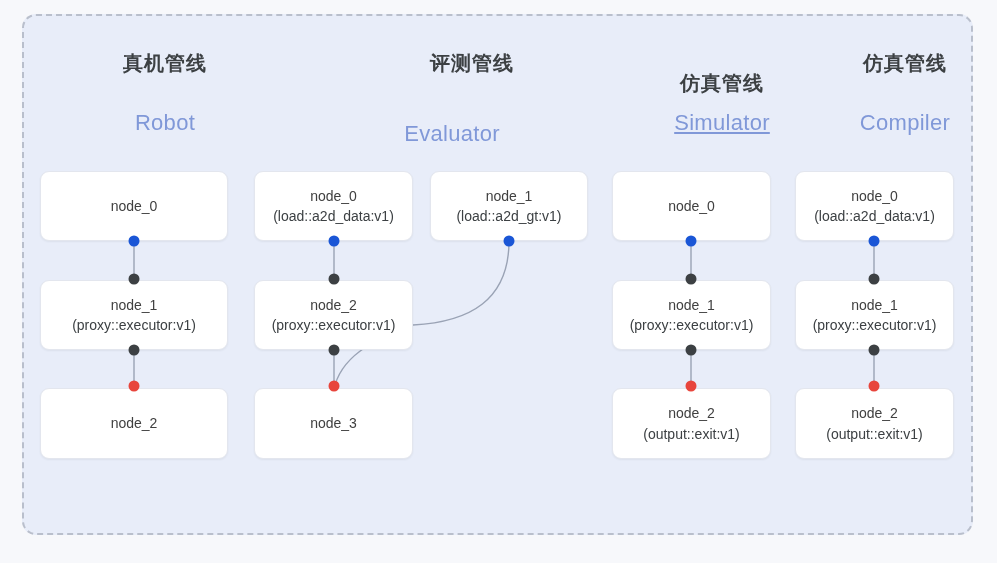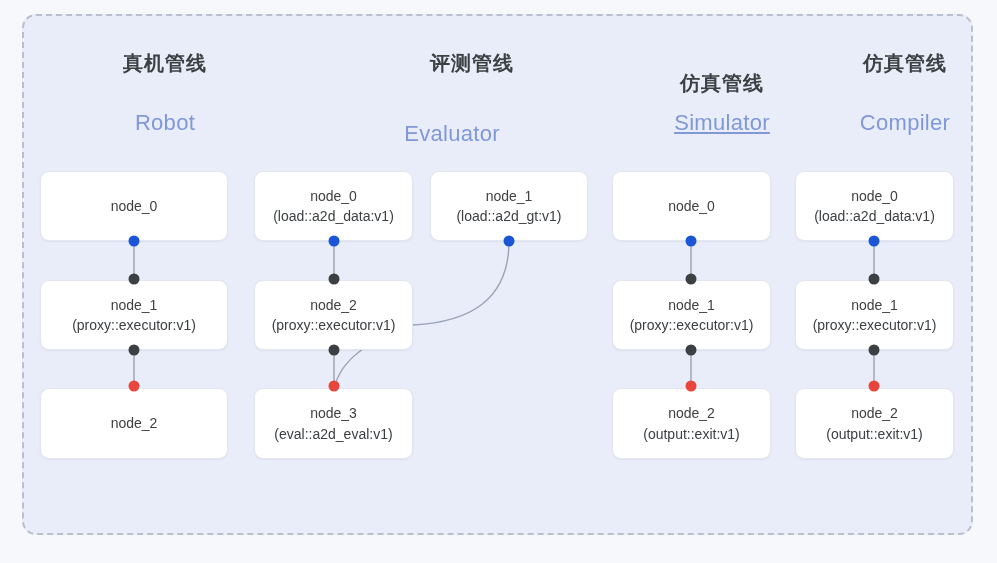--- a/index.html
+++ b/index.html
@@ -163,21 +163,20 @@
     <div class="node" style="left: 430px; top: 171px; width: 158px; height: 70px;">
       <div class="node-id">node_1</div>
       <div class="node-type">(load::a2d_gt:v1)</div>
     </div>
     <div class="node" style="left: 254px; top: 280px; width: 159px; height: 70px;">
       <div class="node-id">node_2</div>
       <div class="node-type">(proxy::executor:v1)</div>
     </div>
     <div class="node" style="left: 254px; top: 388px; width: 159px; height: 71px;">
       <div class="node-id">node_3</div>
-      <div class="node-type">(eval::a2d_eval:v1)</div>
     </div>
     <div class="port port-out-blue" style="left: 334px; top: 241px; background: rgb(26, 86, 214);"></div>
     <div class="port port-out-blue" style="left: 509px; top: 241px; background: rgb(26, 86, 214);"></div>
     <div class="port port-dark" style="left: 334px; top: 279px; background: rgb(60, 64, 67);"></div>
     <div class="port port-dark" style="left: 334px; top: 350px; background: rgb(60, 64, 67);"></div>
     <div class="port port-red" style="left: 334px; top: 386px; background: rgb(232, 69, 60);"></div>
     <div class="node" style="left: 612px; top: 171px; width: 159px; height: 70px;">
       <div class="node-id">node_0</div>
     </div>
     <div class="node" style="left: 612px; top: 280px; width: 159px; height: 70px;">

